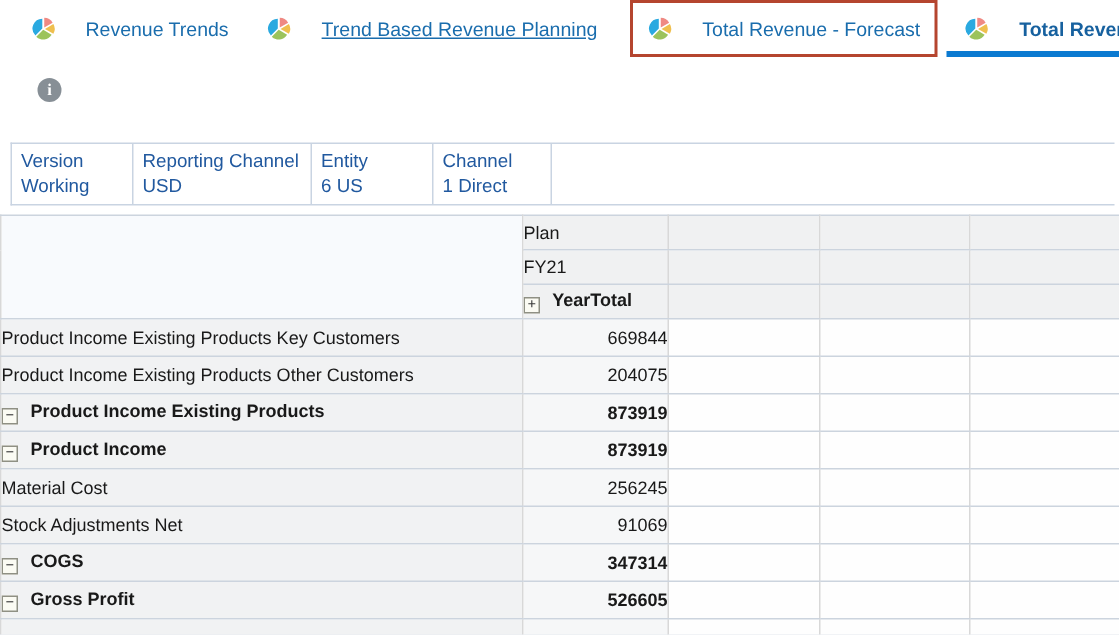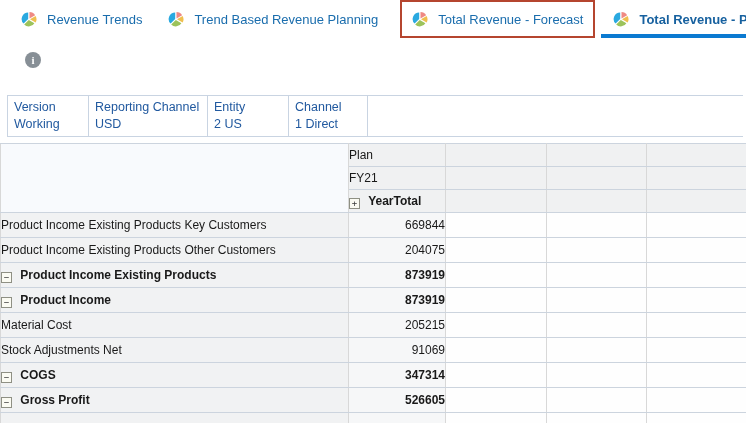--- a/index.html
+++ b/index.html
@@ -5,26 +5,26 @@
   html,body { margin:0; padding:0; }
   body {
     width:746px; height:423px; overflow:hidden; position:relative;
     background:#ffffff; font-family:"Liberation Sans", sans-serif;
     -webkit-font-smoothing:antialiased;
   }
 
   
   .tabbar { position:absolute; top:0; left:0; width:746px; height:38px;
             display:flex; align-items:stretch; }
-  .tab { display:flex; align-items:center; gap:10px; padding:0 12px;
+  .tab { display:flex; align-items:center; gap:20px; padding:0 12px;
          color:#1a6dad; font-size:13px; cursor:pointer; box-sizing:border-box;
          white-space:nowrap; }
   .tab .piesvg { width:16px; height:16px; flex:0 0 16px; }
   .tab-first { margin-left:9px; }
-  .tab-gap { margin-left:2px; }
+  .tab-gap { margin-left:2px;text-decoration:underline; }
   .tab-hl { border:2px solid #b5452f; margin-left:10px; padding:0 10px; }
   .tab-active { font-weight:bold; color:#17619f; border-bottom:4px solid #0b7ad1;
                 padding-top:4px; margin-left:6px; padding-right:26px; }
 
   
   .inforow { position:absolute; top:52px; left:25px; }
   .info-circle { width:16px; height:16px; border-radius:50%; background:#878f96;
                  color:#ffffff; font-size:11px; font-weight:bold; line-height:16px;
                  text-align:center; font-family:"Liberation Serif", serif; cursor:pointer; }
 
@@ -119,21 +119,21 @@
   <div class="pov-item pov-w0">
     <span class="pov-dim">Version</span>
     <span class="pov-mem">Working</span>
   </div>
   <div class="pov-item pov-w1">
     <span class="pov-dim">Reporting Channel</span>
     <span class="pov-mem">USD</span>
   </div>
   <div class="pov-item pov-w2">
     <span class="pov-dim">Entity</span>
-    <span class="pov-mem">2 US</span>
+    <span class="pov-mem">6 US</span>
   </div>
   <div class="pov-item pov-w4">
     <span class="pov-dim">Channel</span>
     <span class="pov-mem">1 Direct</span>
   </div>
   <div class="pov-item pov-fill"></div>
 </div>
 
 <div class="gridwrap">
 <table class="grid">
@@ -199,21 +199,21 @@
       <span class="toggle">−</span>
       <span>Product Income</span></td>
     <td class="val bold">873919</td>
     <td class="emptyc"></td>
     <td class="emptyc"></td>
     <td class="emptyc"></td>
   </tr>
   <tr>
     <td class="rowhdr ind2">
       <span>Material Cost</span></td>
-    <td class="val">205215</td>
+    <td class="val">256245</td>
     <td class="emptyc"></td>
     <td class="emptyc"></td>
     <td class="emptyc"></td>
   </tr>
   <tr>
     <td class="rowhdr ind2">
       <span>Stock Adjustments Net</span></td>
     <td class="val">91069</td>
     <td class="emptyc"></td>
     <td class="emptyc"></td>

